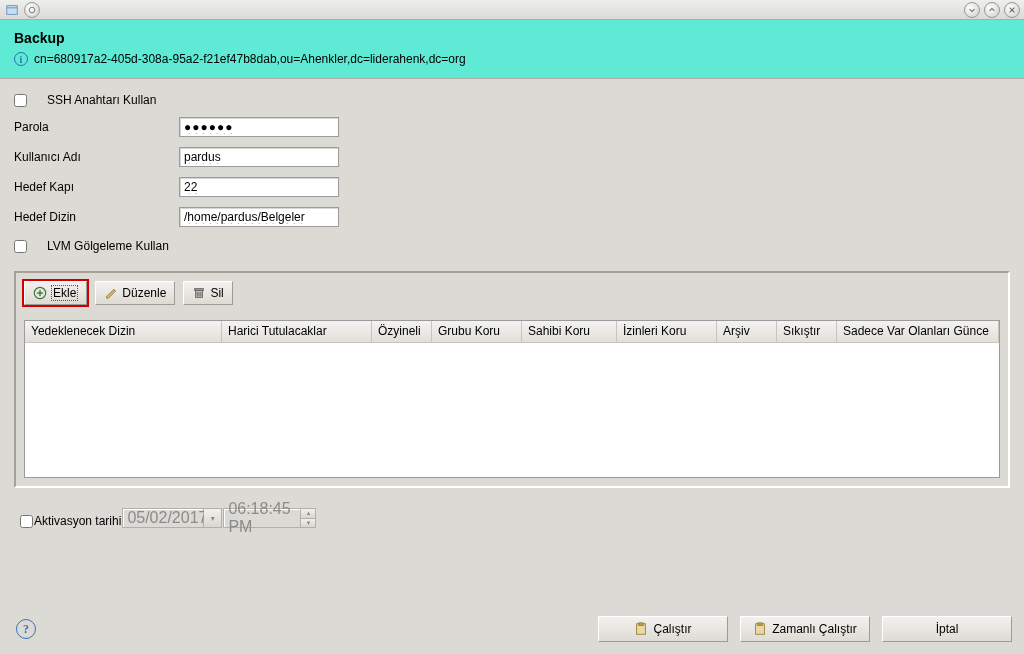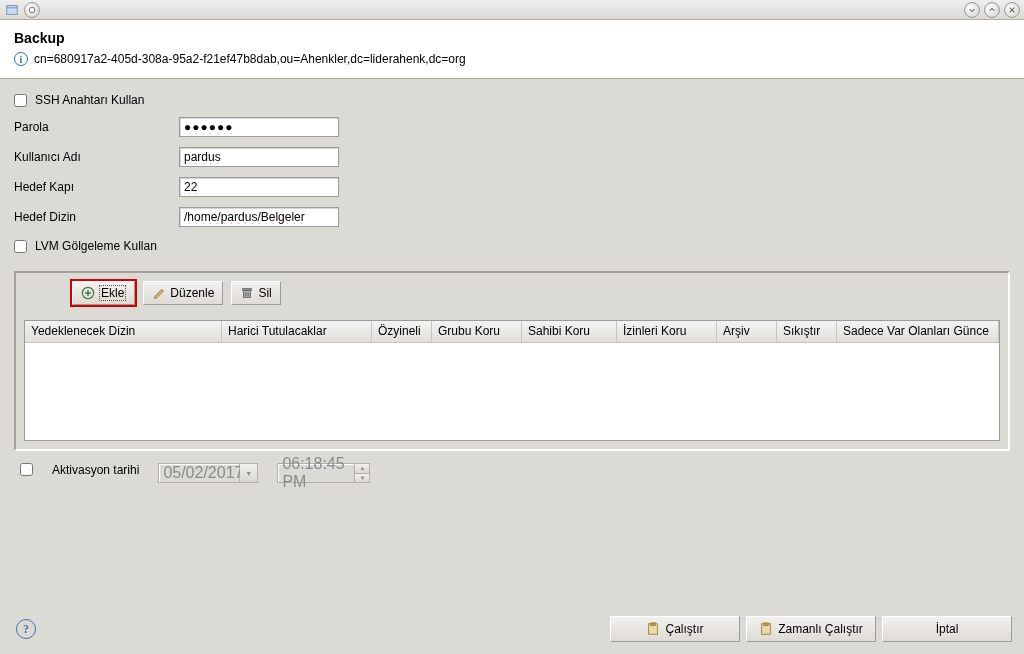--- a/index.html
+++ b/index.html
@@ -23,31 +23,31 @@
     display:flex; align-items:center; justify-content:center;
     font-size: 9px; color:#555;
   }
   .tb-icon-app {
     width:16px; height:16px;
     display:inline-flex; align-items:center; justify-content:center;
   }
   .tb-icon-app svg { width:14px; height:14px; }
 
   .header-panel {
-    background: #ffffff;
+    background: #5eead4;
     padding: 10px 14px 12px 14px;
     border-bottom: 1px solid #b0aca5;
   }
   .header-title { font-weight: bold; font-size: 14px; margin-bottom: 6px; }
   .header-sub { display:flex; align-items:center; gap:6px; font-size:12px; color:#000; }
   .info-icon { width:14px; height:14px; border-radius:50%; border:1px solid #2a6db3; display:inline-flex; align-items:center; justify-content:center; color:#2a6db3; font-family:serif; font-weight:bold; font-size:10px; }
 
   .content { padding: 10px 14px 0 14px; }
 
-  .check-row { display:flex; align-items:center; gap:8px; height:22px; }
+  .check-row { display:flex; align-items:center; gap:20px; height:22px; }
   .check-row input[type=checkbox]{ width:13px; height:13px; margin:0; }
 
   .form-row { display:flex; align-items:center; height:28px; margin-top:2px; }
   .form-label { width:165px; }
   .text-input {
     width:160px; height:20px;
     background:#fff; border:1px solid #9b9b9b;
     box-shadow: inset 1px 1px 0 #d7d7d7;
     padding: 0 4px;
     font-family: sans-serif; font-size:12px;
@@ -64,38 +64,38 @@
   .toolbar-row { display:flex; gap:8px; margin-bottom:8px; }
   .tbutton {
     display:inline-flex; align-items:center; gap:4px;
     padding: 3px 8px;
     background: linear-gradient(to bottom, #f2f1ef, #dedbd4);
     border: 1px solid #9b9b9b;
     border-top-color:#fff; border-left-color:#fff;
     font-size:12px;
   }
   .tbutton svg { width:14px; height:14px; }
-  .tbutton.highlight { outline: 2px solid #d40000; outline-offset: 0px; margin-left: 48px; }
+  .tbutton.highlight { outline: 2px solid #d40000; outline-offset: 0px; }
   .tbutton.highlight .lbl { border:1px dotted #555; padding:0 1px; }
 
   .table-wrap {
     background:#fff; border:1px solid #9b9b9b;
-    height: 121px; overflow:hidden;margin-top:15px;
+    height: 158px; overflow:hidden;margin-top:15px;
   }
   .thead { display:flex; height:22px; background: linear-gradient(to bottom,#f4f3f1,#e1ded8); }
   .th {
     border-right:1px solid #c7c4bd;
     border-bottom:1px solid #c7c4bd;
     padding: 3px 6px 0 6px;
     white-space: nowrap; overflow:hidden;
   }
 
   .activation-row {
-    margin-top: 12px;
-    display:flex; align-items:flex-start; gap:19px; padding-left:6px;
+    margin-top: 20px;
+    display:flex; align-items:flex-end; gap:1px; padding-left:6px;
   }
   .disabled-input {
     height:20px; background:#dcdad5; border:1px solid #b4b0a9;
     box-shadow: inset 1px 1px 0 #fff;
     color:#8b8b8b; font-size:16px; padding:0 4px;
     display:inline-flex; align-items:center;
   }
   .dropdown-btn {
     height:20px; width:18px;
     border:1px solid #b4b0a9; border-left:none;
@@ -111,21 +111,21 @@
     position:absolute; left:0; right:0; bottom:0;
     display:flex; align-items:center; justify-content:space-between;
     padding: 8px 12px 12px 16px;
   }
   .help-icon {
     width:20px; height:20px; border-radius:10px;
     border:1.5px solid #3a72b6; color:#3a72b6;
     display:flex;align-items:center;justify-content:center;
     font-weight:bold; font-family:serif;
   }
-  .right-buttons { display:flex; gap:6px;border-radius:12px; }
+  .right-buttons { display:flex; gap:12px;border-radius:12px; }
   .big-button {
     min-width: 130px; height:26px;
     background: linear-gradient(to bottom, #f2f1ef, #dedbd4);
     border:1px solid #9b9b9b;
     border-top-color:#fff; border-left-color:#fff;
     display:inline-flex; align-items:center; justify-content:center; gap:5px;
     font-size:12px;
   }
   .big-button svg { width:14px; height:14px; }
 </style>

